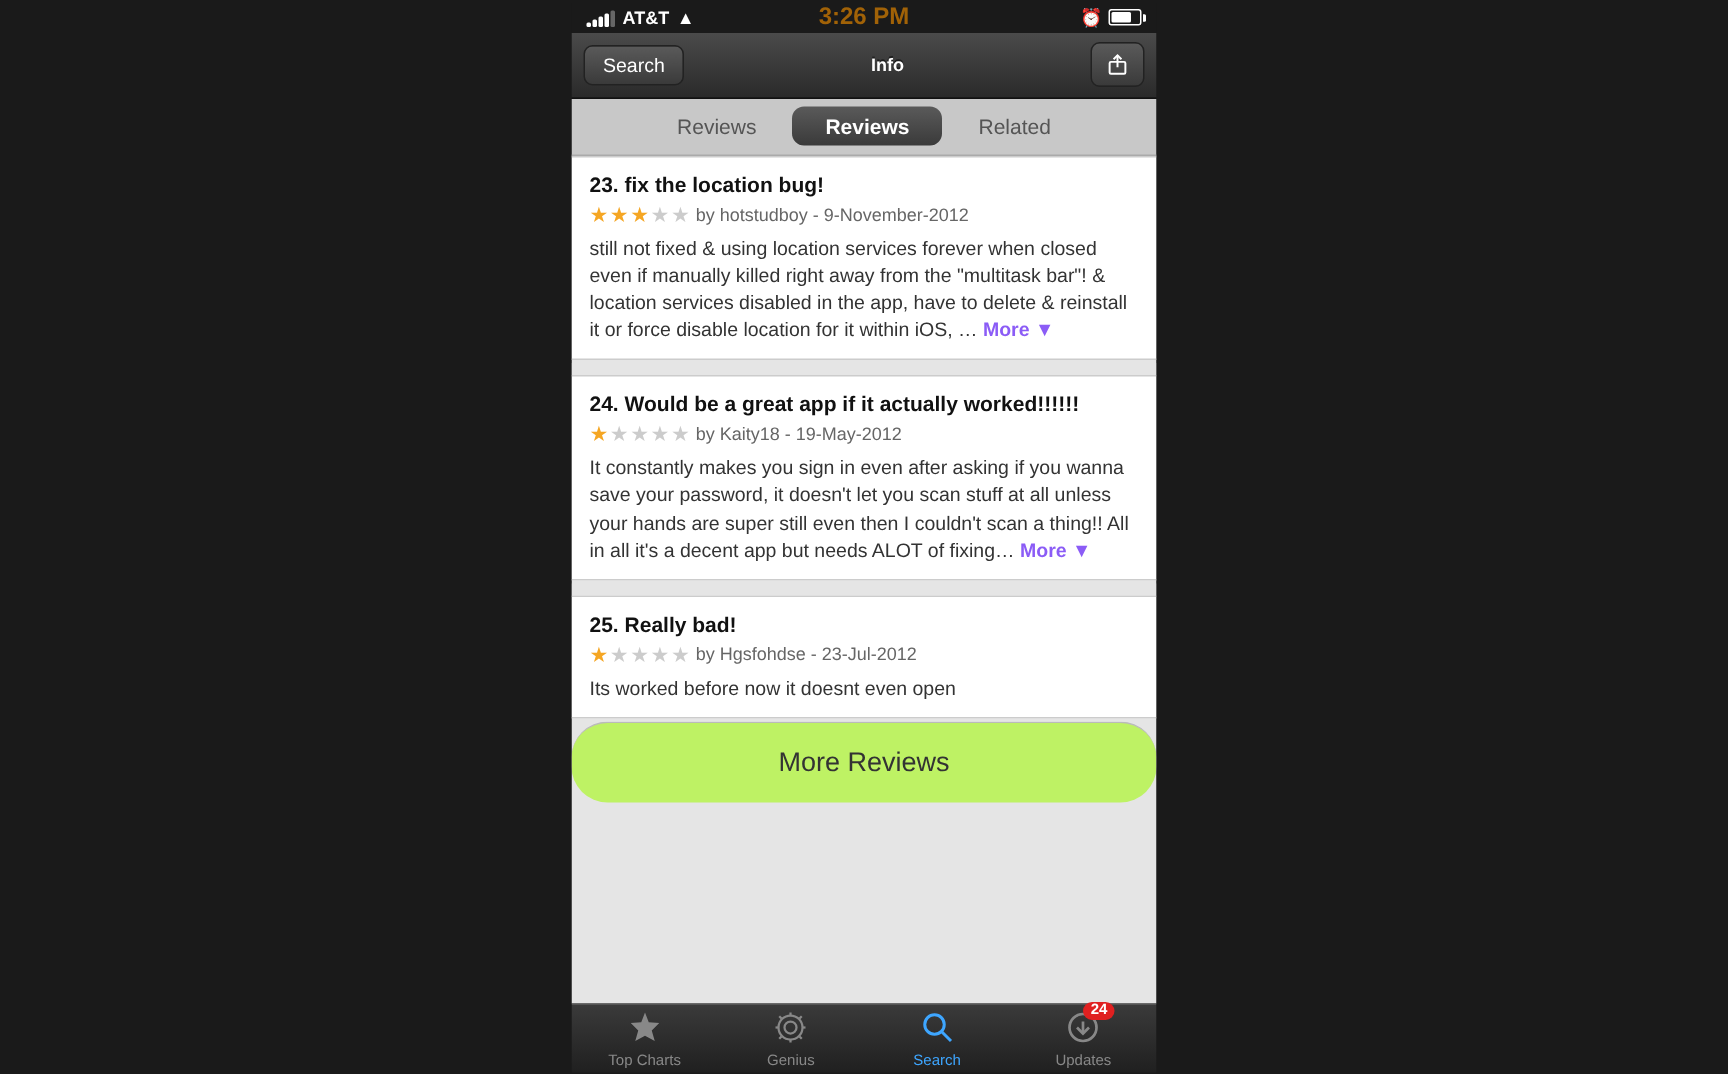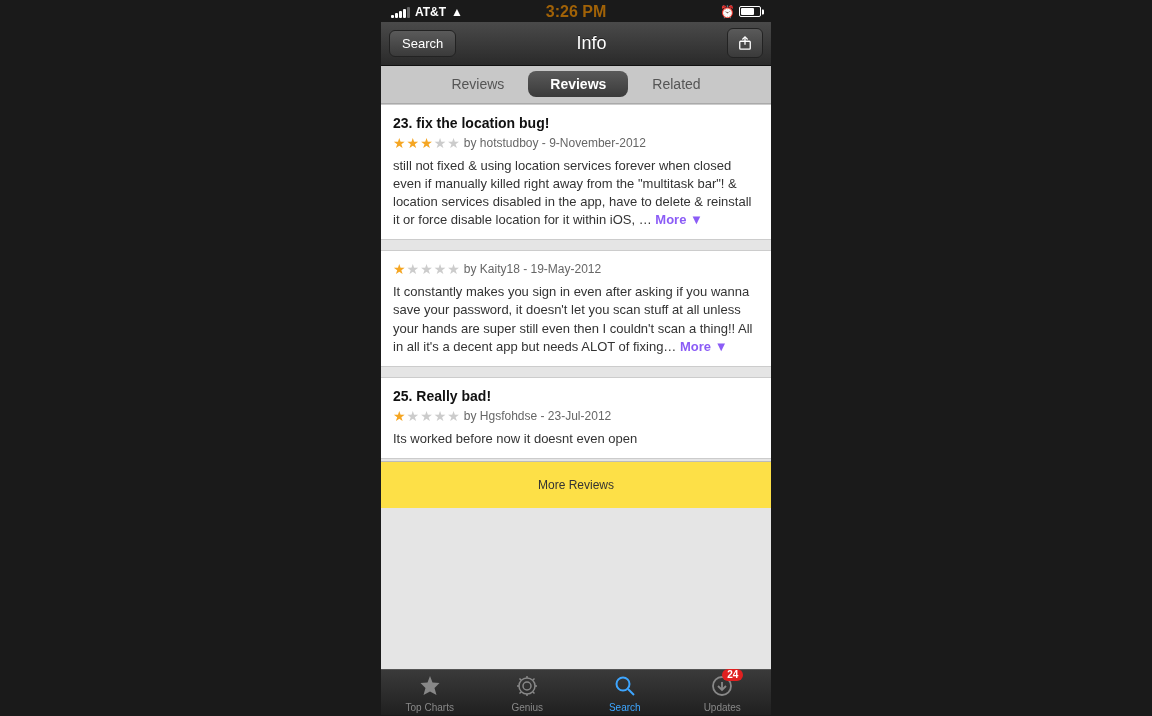--- a/index.html
+++ b/index.html
@@ -63,22 +63,22 @@
       background: linear-gradient(to bottom, #5a5a5a, #3a3a3a);
       border: 1px solid #222;
       border-radius: 6px;
       color: white;
       font-size: 13px;
       padding: 5px 12px;
       cursor: pointer;
     }
     .nav-title {
       color: white;
-      font-size: 18px;
-      font-weight: normal;
+      font-size: 12px;
+      font-weight: bold;
       text-shadow: 0 -1px 0 rgba(0,0,0,0.5);
     }
     .nav-share-btn {
       background: linear-gradient(to bottom, #5a5a5a, #3a3a3a);
       border: 1px solid #222;
       border-radius: 6px;
       color: white;
       font-size: 16px;
       padding: 5px 10px;
       cursor: pointer;
@@ -158,27 +158,28 @@
       font-size: 13px;
       color: #333;
       line-height: 1.4;
     }
     .more-link {
       color: #8b5cf6;
       font-weight: 600;
     }
     
     .more-reviews-bar {
-      background: #fde047;
+      background: #bef264;
       text-align: center;
       padding: 16px;
-      font-size: 12px;
+      font-size: 18px;
       font-weight: 500;
       color: #333;
       border-top: 1px solid #bbb;
+      border-radius: 24px;
     }
     
     .tab-bar {
       background: linear-gradient(to bottom, #3a3a3a, #1e1e1e);
       height: 49px;
       display: flex;
       align-items: stretch;
       border-top: 1px solid #555;
     }
     .tab-item {
@@ -328,20 +329,23 @@
       </div>
       <div class="review-body">
         <span>still not fixed &amp; using location services forever when closed even if manually killed right away from the "multitask bar"! &amp; location services disabled in the app, have to delete &amp; reinstall it or force disable location for it within iOS, …</span>
         <span class="more-link">More ▼</span>
       </div>
     </div>
 
     <div style="height:8px;background:#e5e5e5"></div>
 
     <div class="review-item">
+      <div class="review-title">
+        <span>24</span>. <span>Would be a great app if it actually worked!!!!!!</span>
+      </div>
       <div class="review-meta">
         <div class="stars">
           <span class="star">★</span>
           <span class="star empty">★</span>
           <span class="star empty">★</span>
           <span class="star empty">★</span>
           <span class="star empty">★</span>
         </div>
         <span class="review-author">by Kaity18 - 19-May-2012</span>
       </div>

